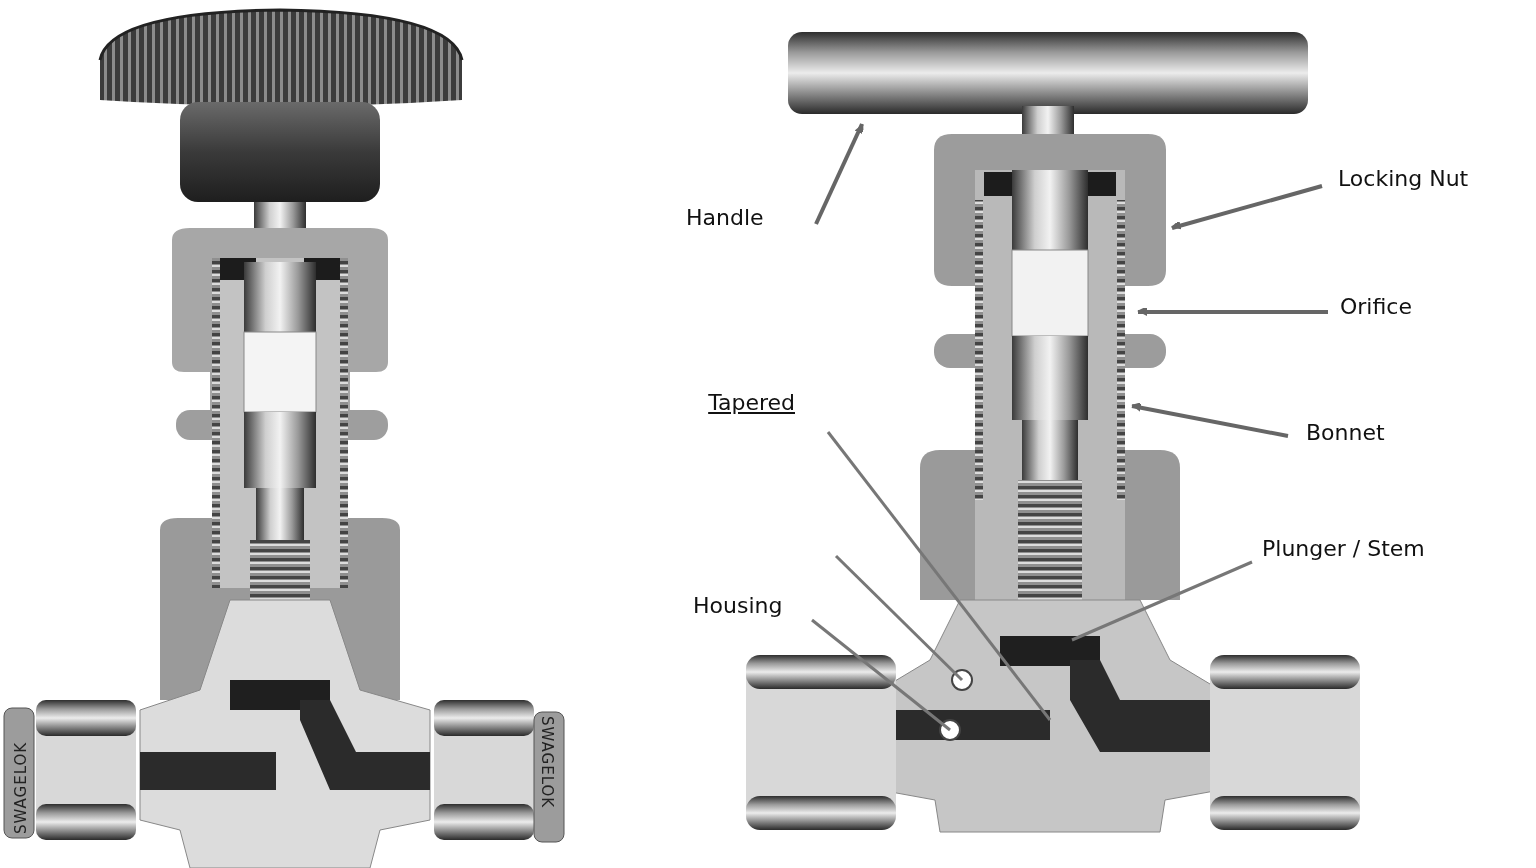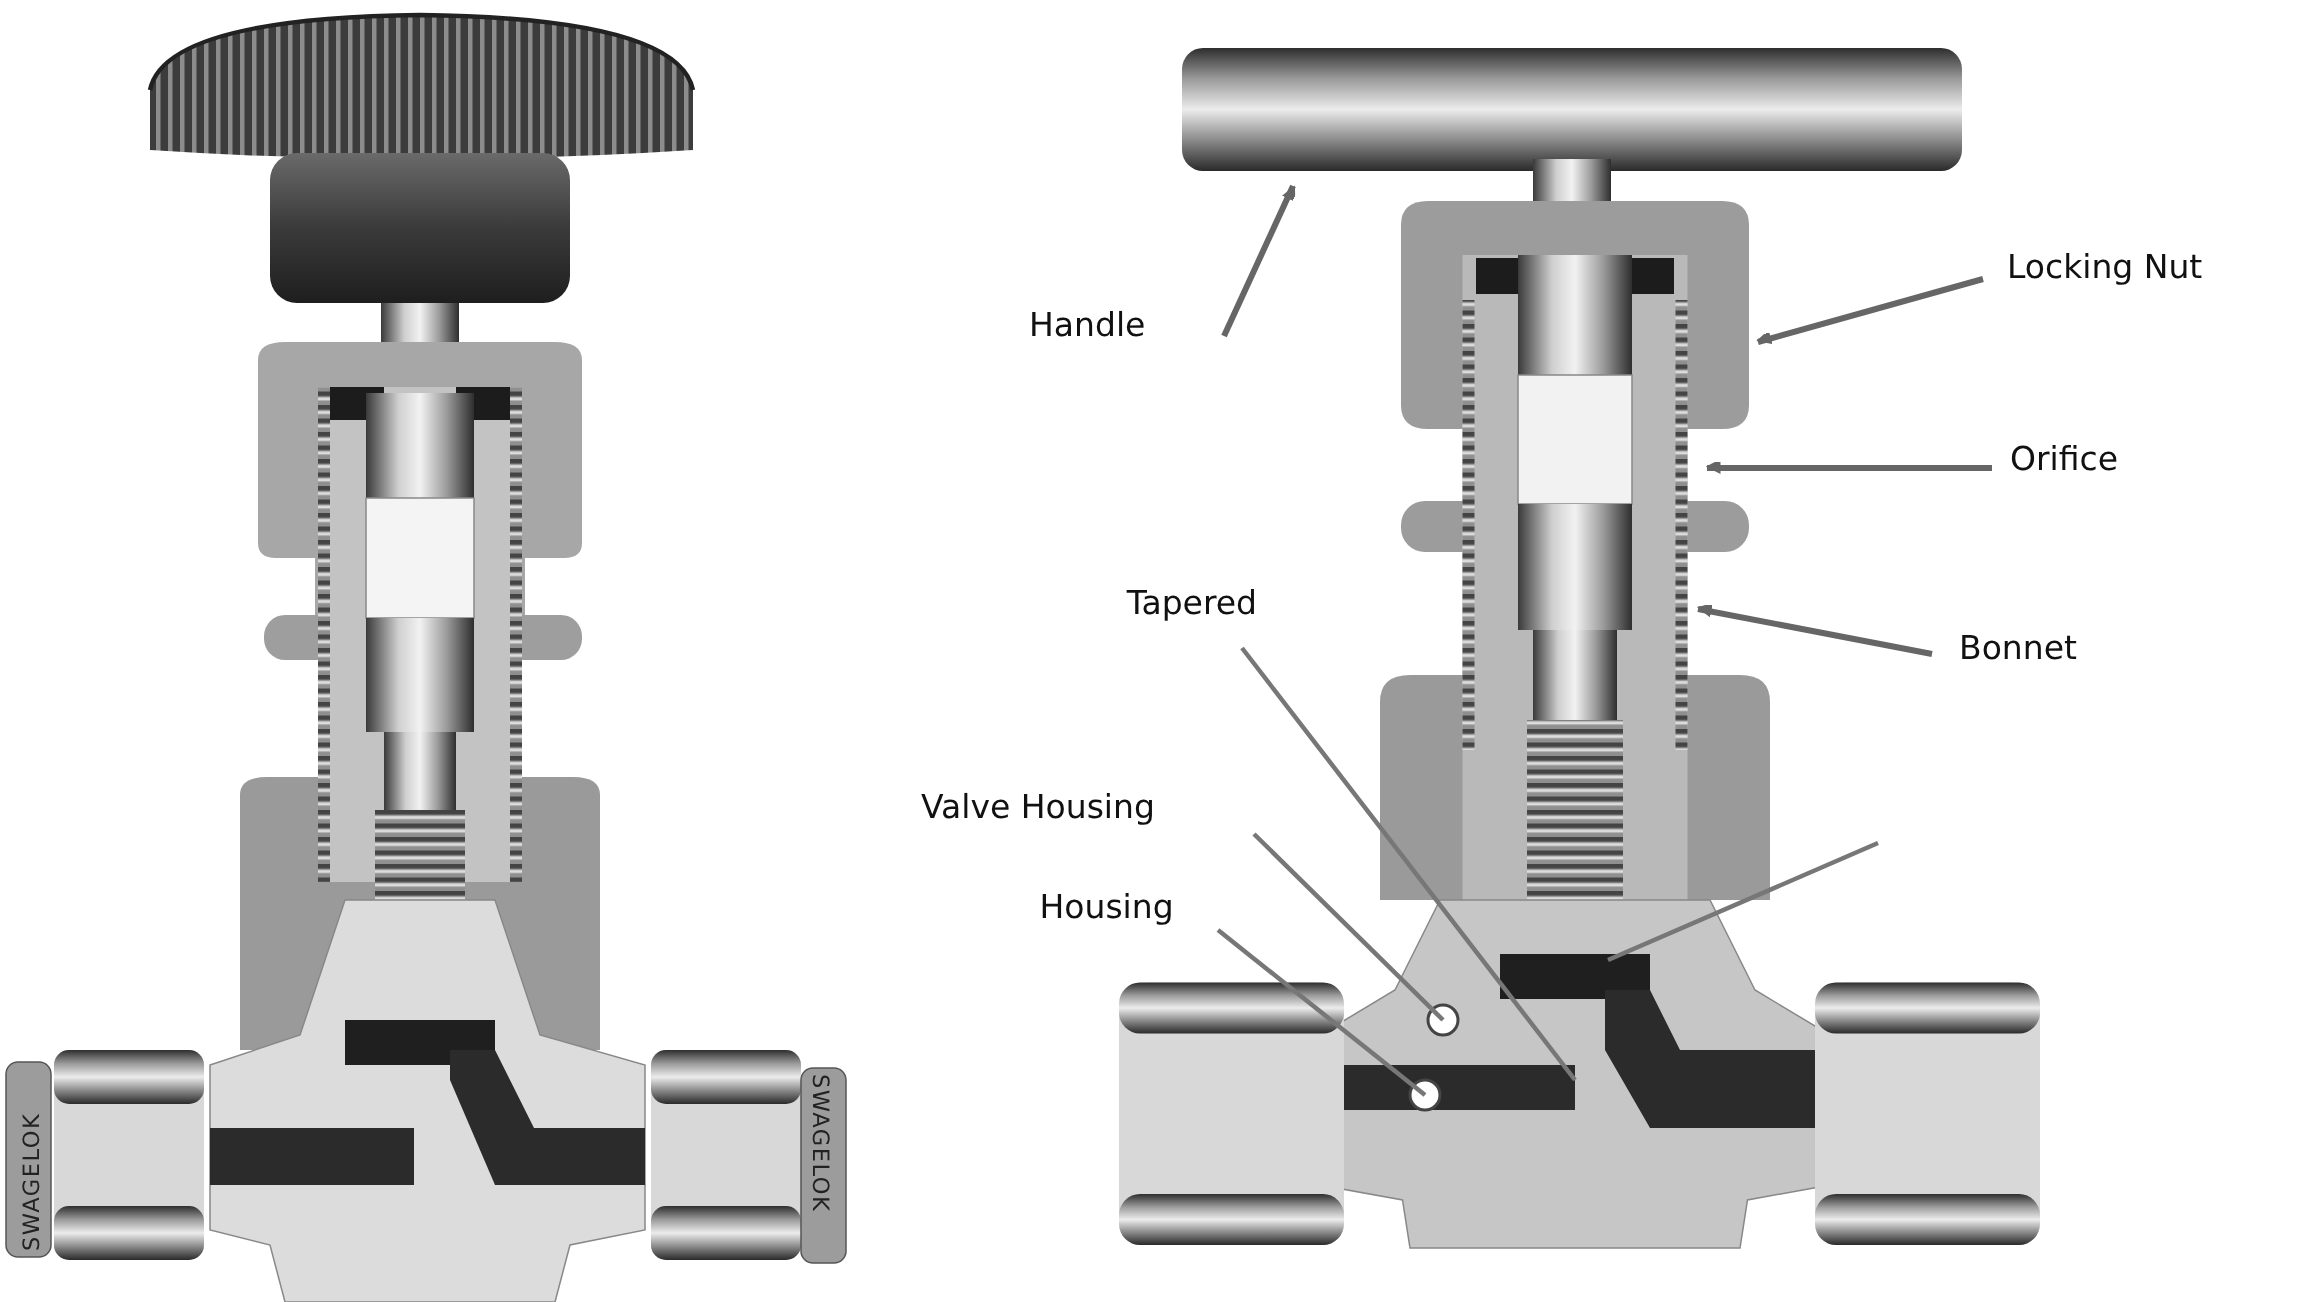--- a/index.html
+++ b/index.html
@@ -158,18 +158,18 @@
     <line x1="812" y1="620" x2="950" y2="730"></line>
     <line x1="1252" y1="562" x2="1072" y2="640"></line>
   </g>
 </svg>
 
 
 <div class="lbl" style="left:686px;top:205px;text-align:right;">Handle</div>
 <div class="lbl" style="left:1338px;top:166px;">Locking Nut</div>
 <div class="lbl" style="left:1340px;top:294px;">Orifice</div>
 <div class="lbl" style="left:1306px;top:420px;">Bonnet</div>
-<div class="lbl right" style="left:660px;top:390px;width:178px;">
+<div class="lbl right" style="left:617px;top:390px;width:178px;text-decoration:underline;">
   <div>Tapered</div>
 </div>
-<div class="lbl" style="left:614px;top:526px;">Valve Housing</div>
+<div class="lbl" style="left:1262px;top:536px;">Plunger / Stem</div>
 <div class="lbl" style="left:693px;top:593px;">Housing</div>
 </div>
 
 </body></html>

